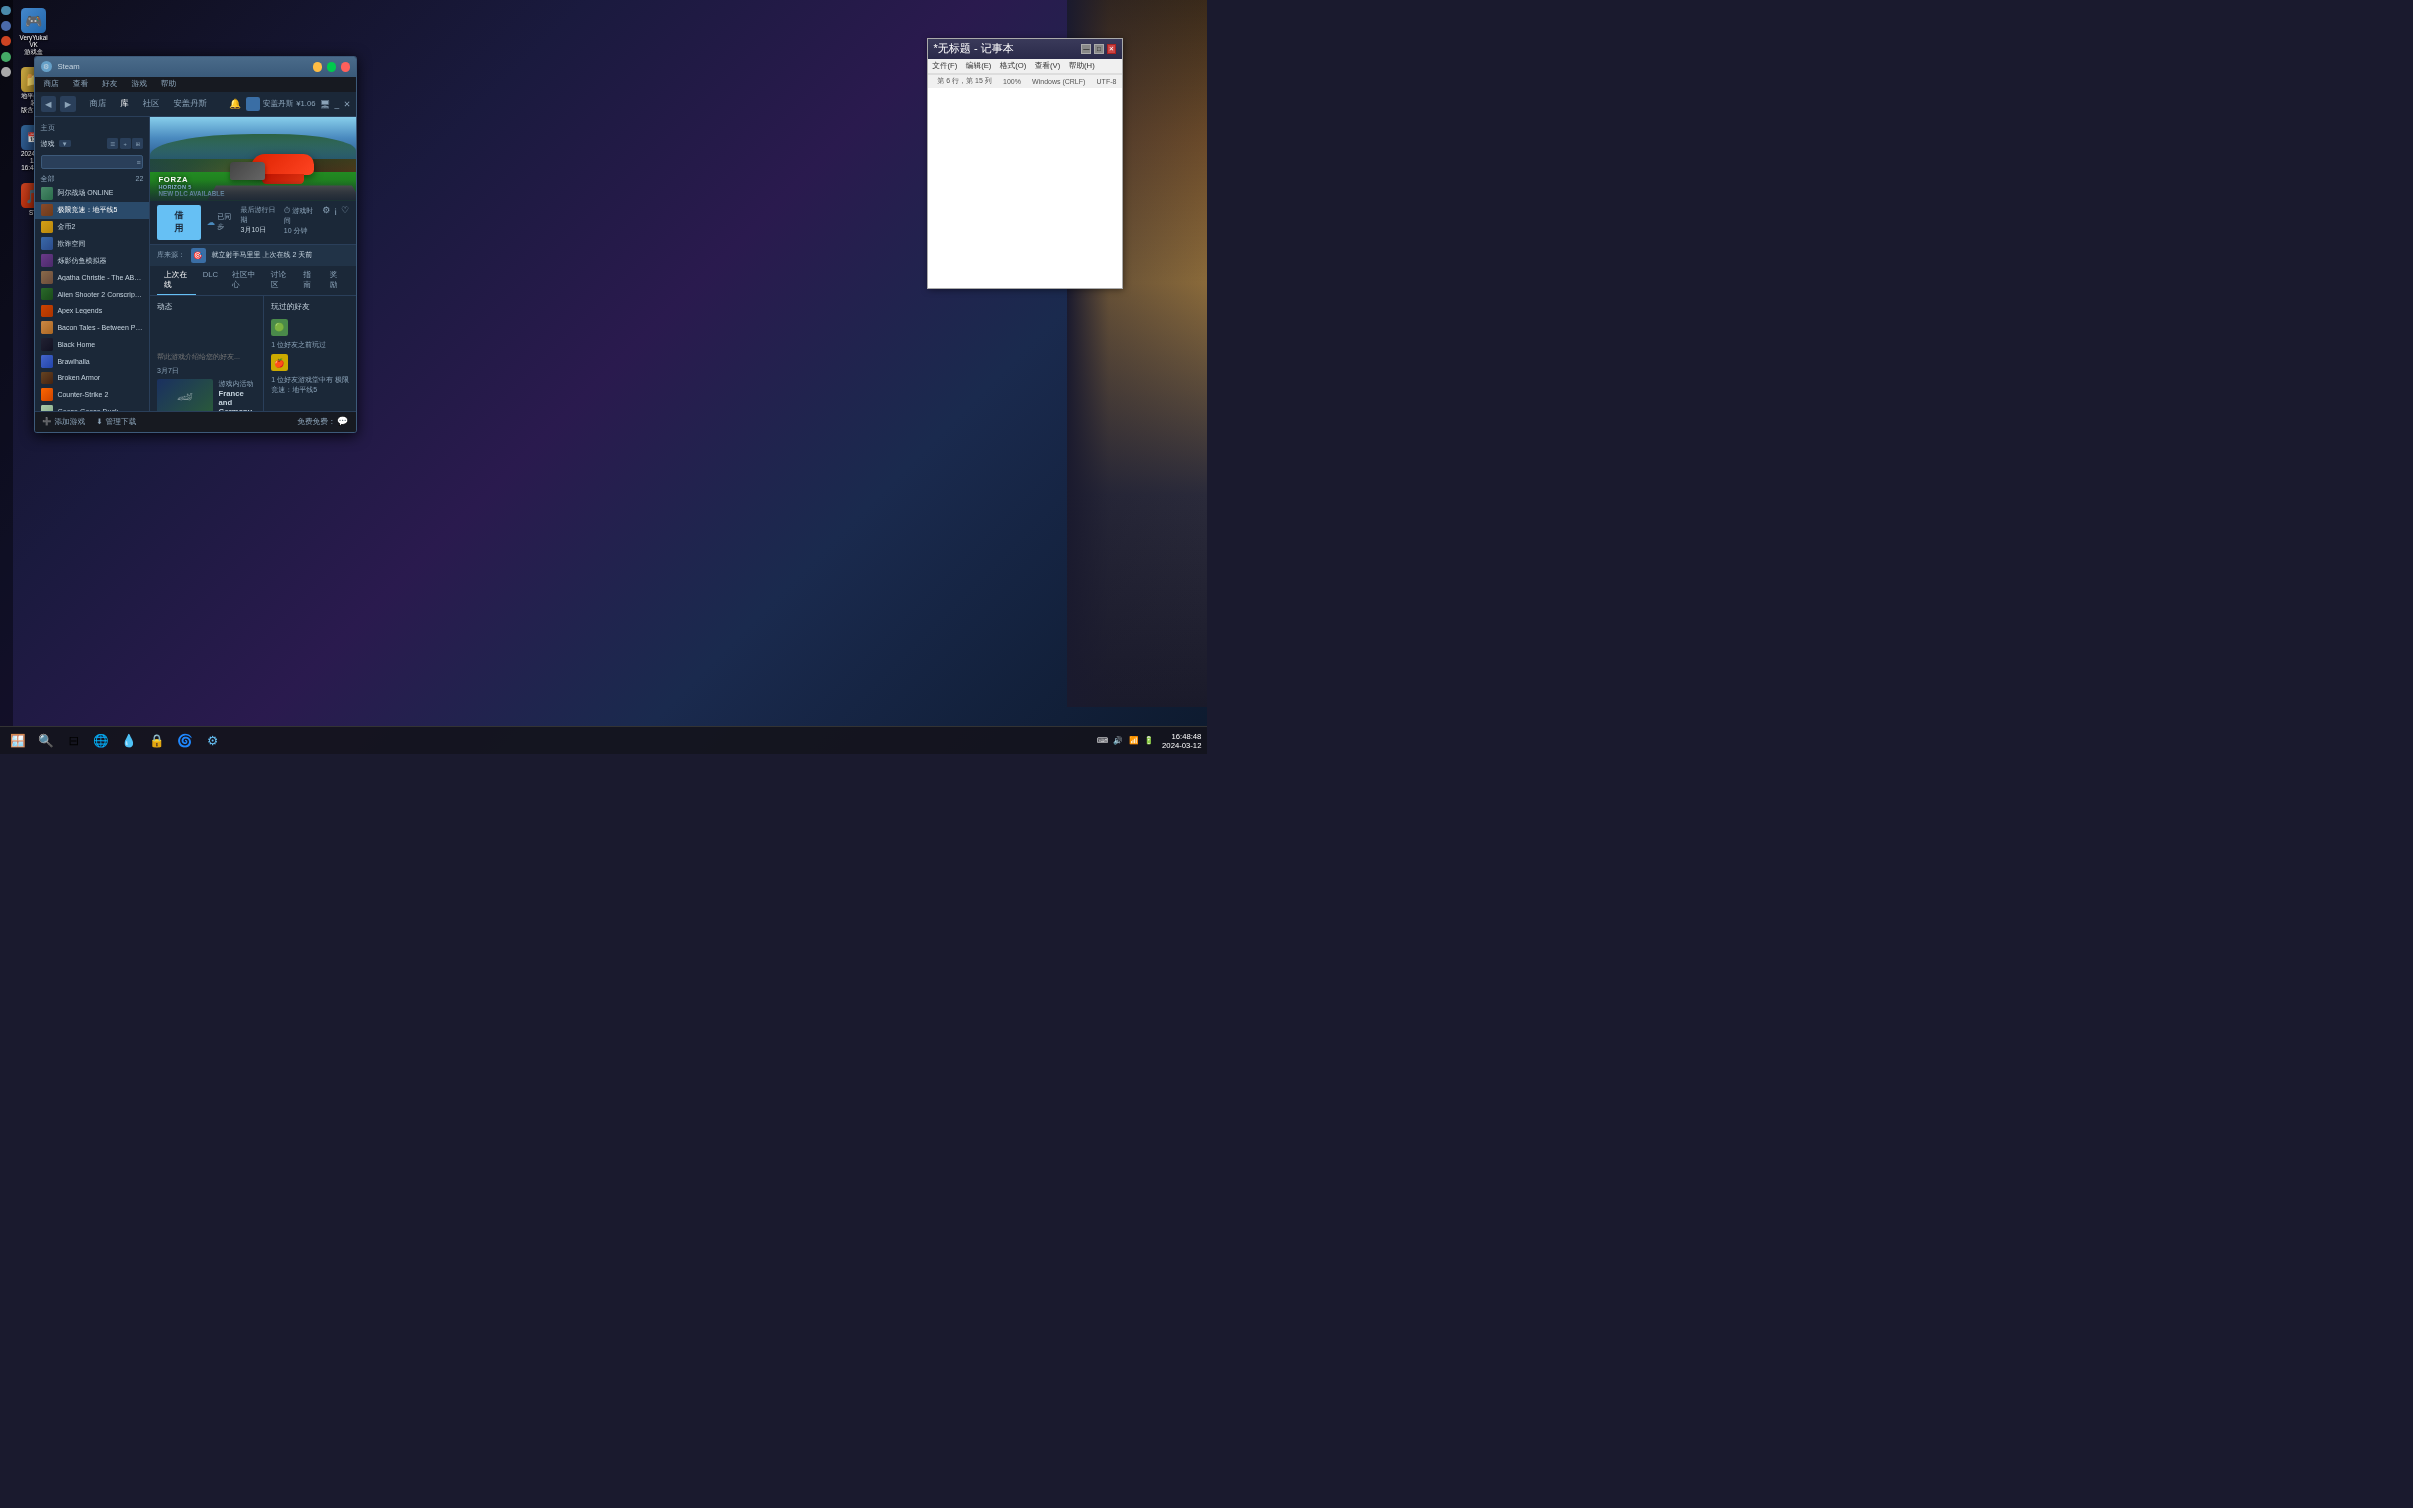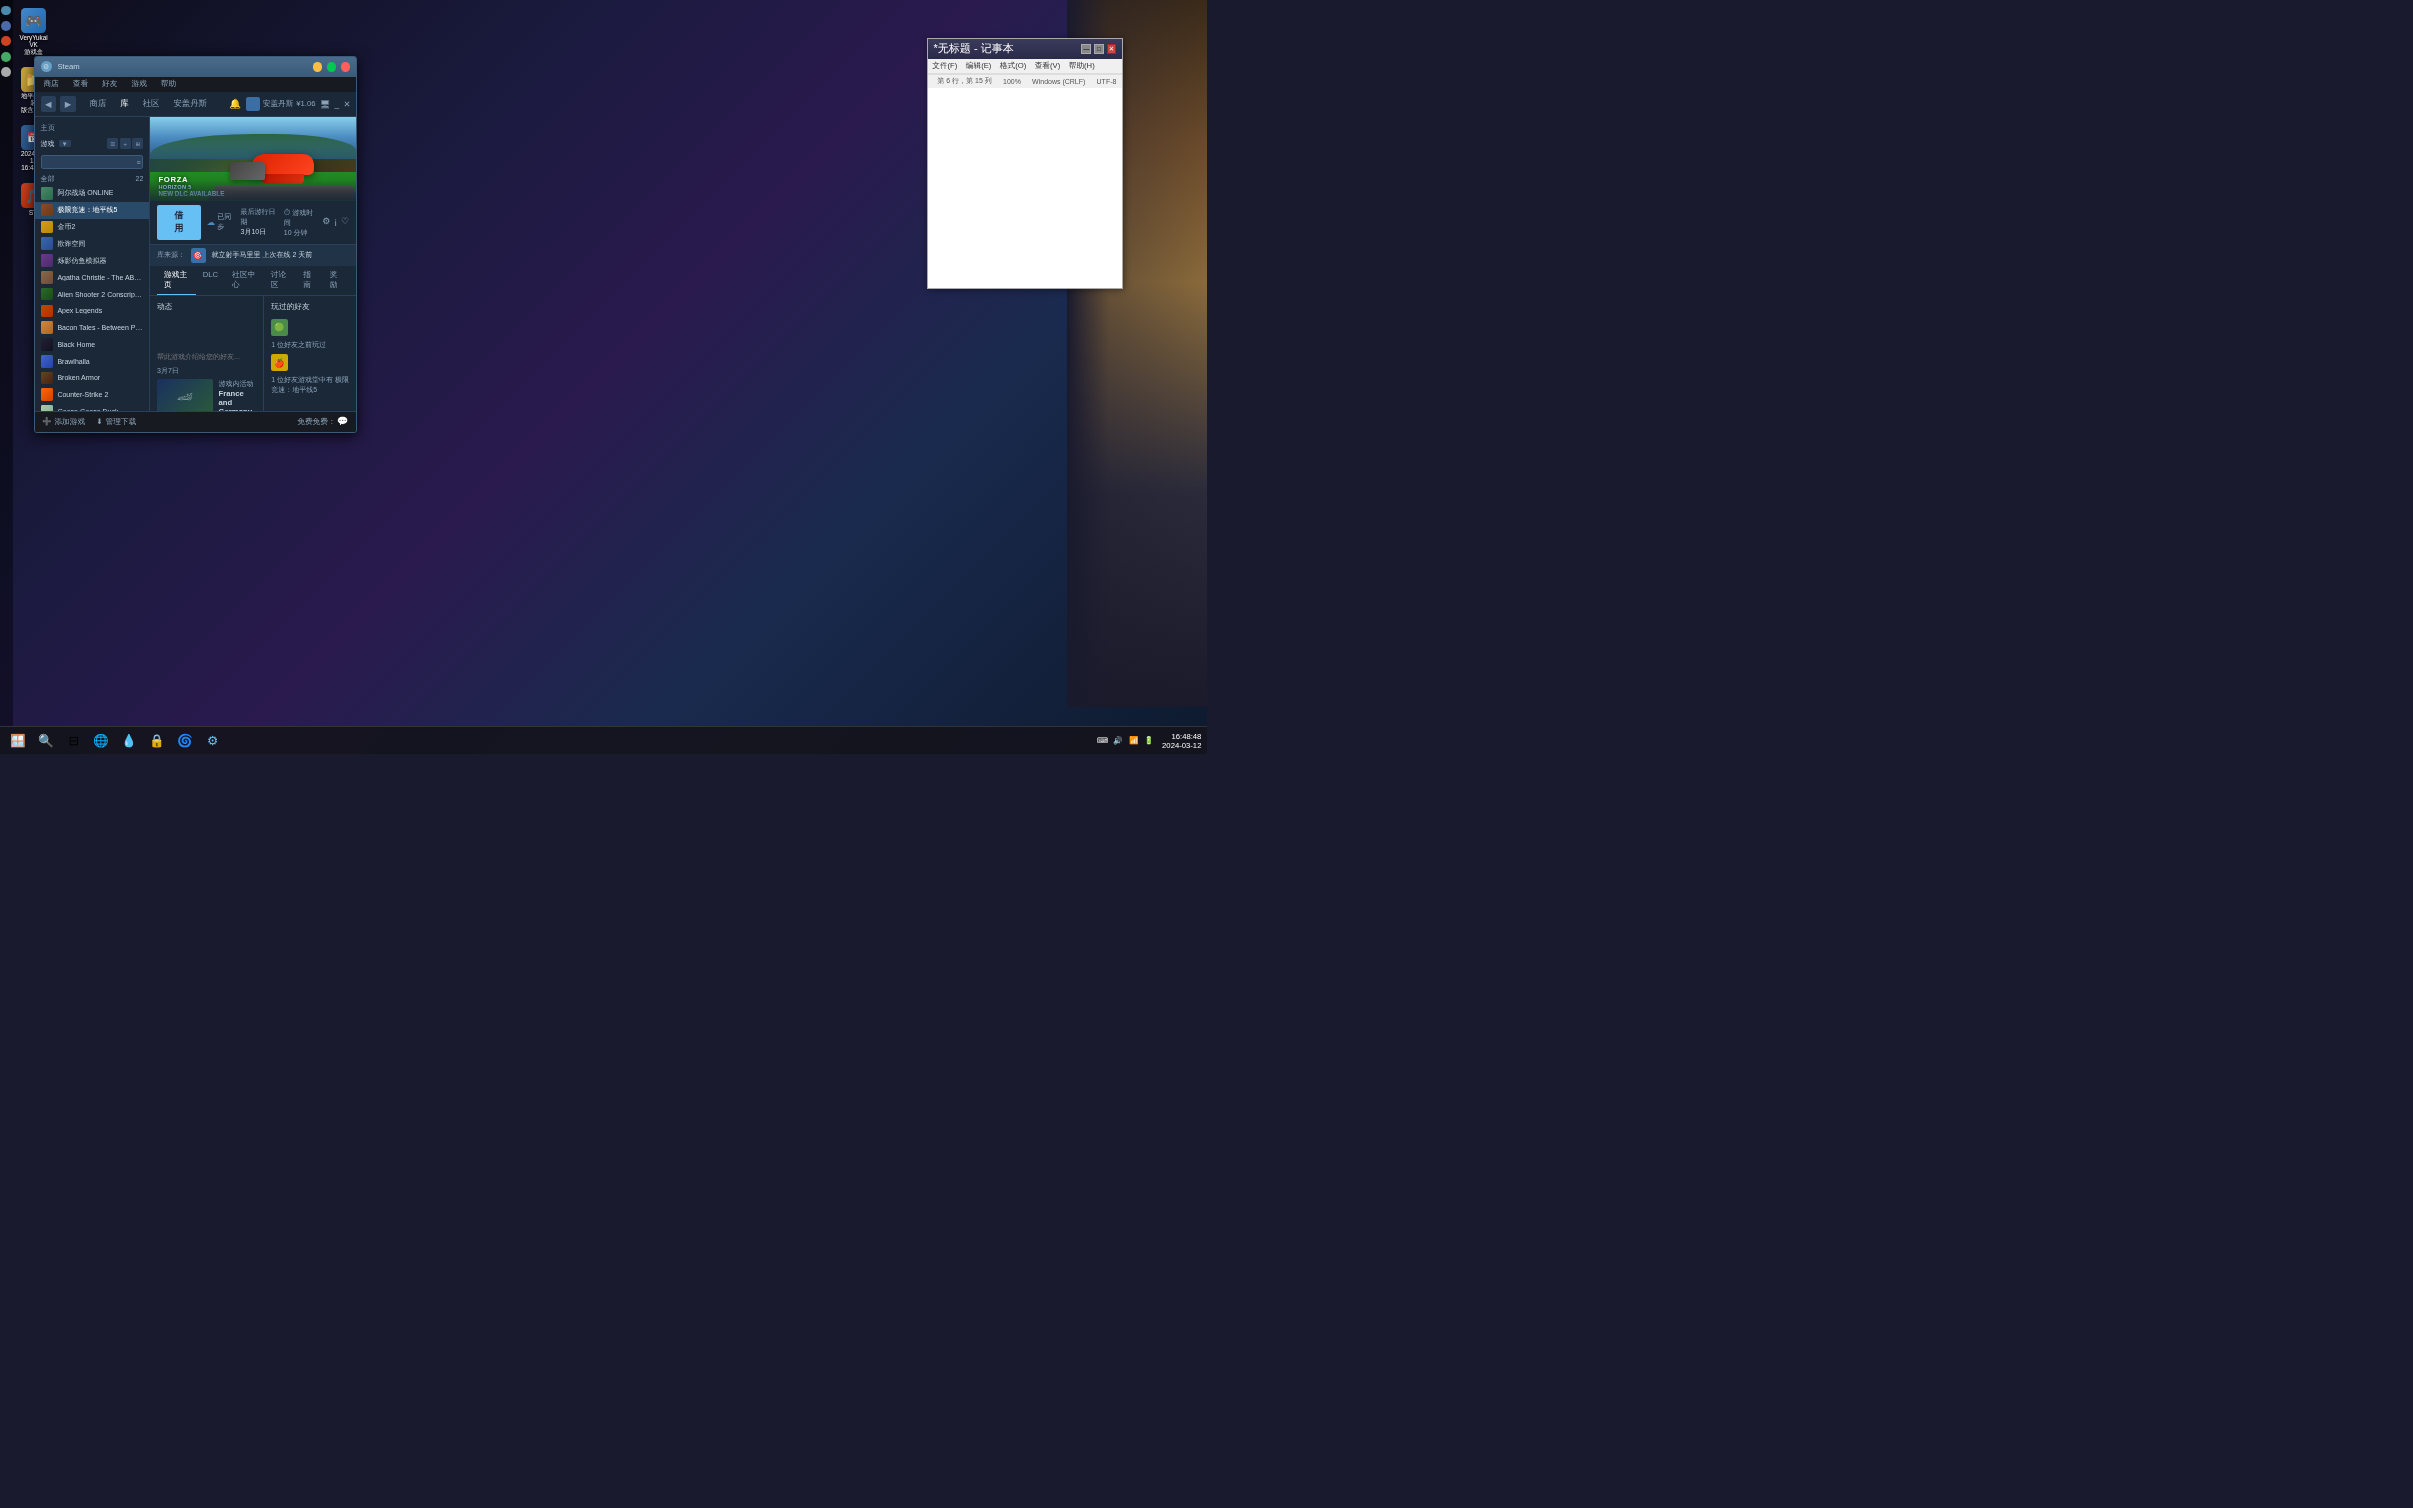--- a/index.html
+++ b/index.html
@@ -398,21 +398,20 @@
       left: 0;
       right: 0;
       height: 21px;
       background: linear-gradient(transparent, rgba(27,40,56,0.8));
     }
 
     
     .game-controls {
       padding: 4.2px 7px;
       display: flex;
-      align-items: center;
       gap: 5.6px;
       background: #1b2838;
       border-bottom: 0.7px solid #2a3f5a;
     }
     .btn-play {
       padding: 4.2px 14px;
       background: #66c0f4;
       color: #1b2838;
       border: none;
       border-radius: 2.1px;
@@ -983,21 +982,21 @@
           </div>
         </div>
 
         <div class="library-source">
           <span>库来源：</span>
           <div class="lib-source-icon">🎯</div>
           <span class="lib-source-text">就立射手马里里 上次在线 2 天前</span>
         </div>
 
         <div class="game-tabs">
-          <div class="game-tab active">游戏主页</div>
+          <div class="game-tab active">上次在线</div>
           <div class="game-tab">DLC</div>
           <div class="game-tab">社区中心</div>
           <div class="game-tab">讨论区</div>
           <div class="game-tab">指南</div>
           <div class="game-tab">奖励</div>
         </div>
 
         <div class="activity-friends-row">
 
           <div class="activity-col">

